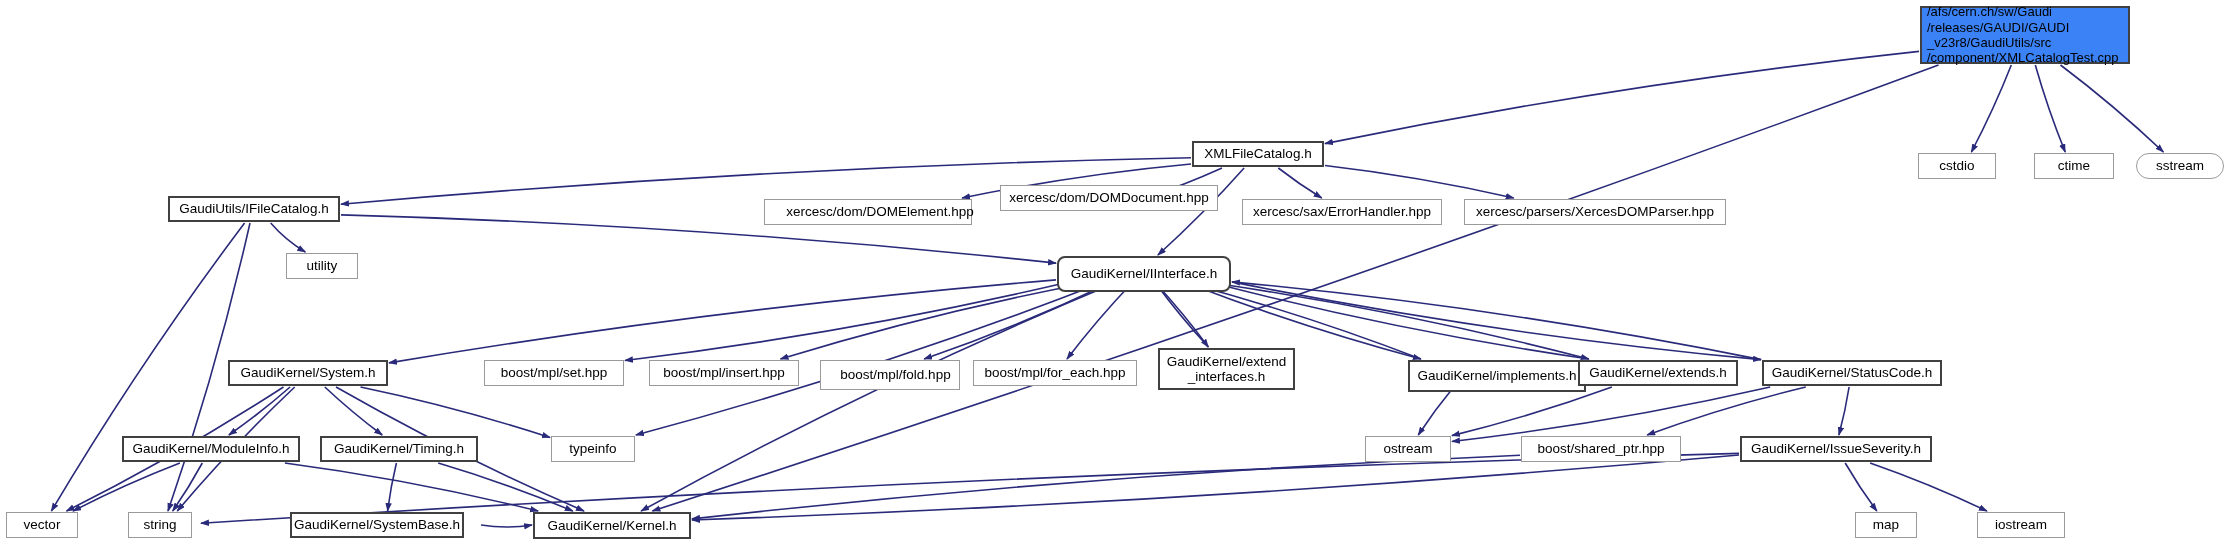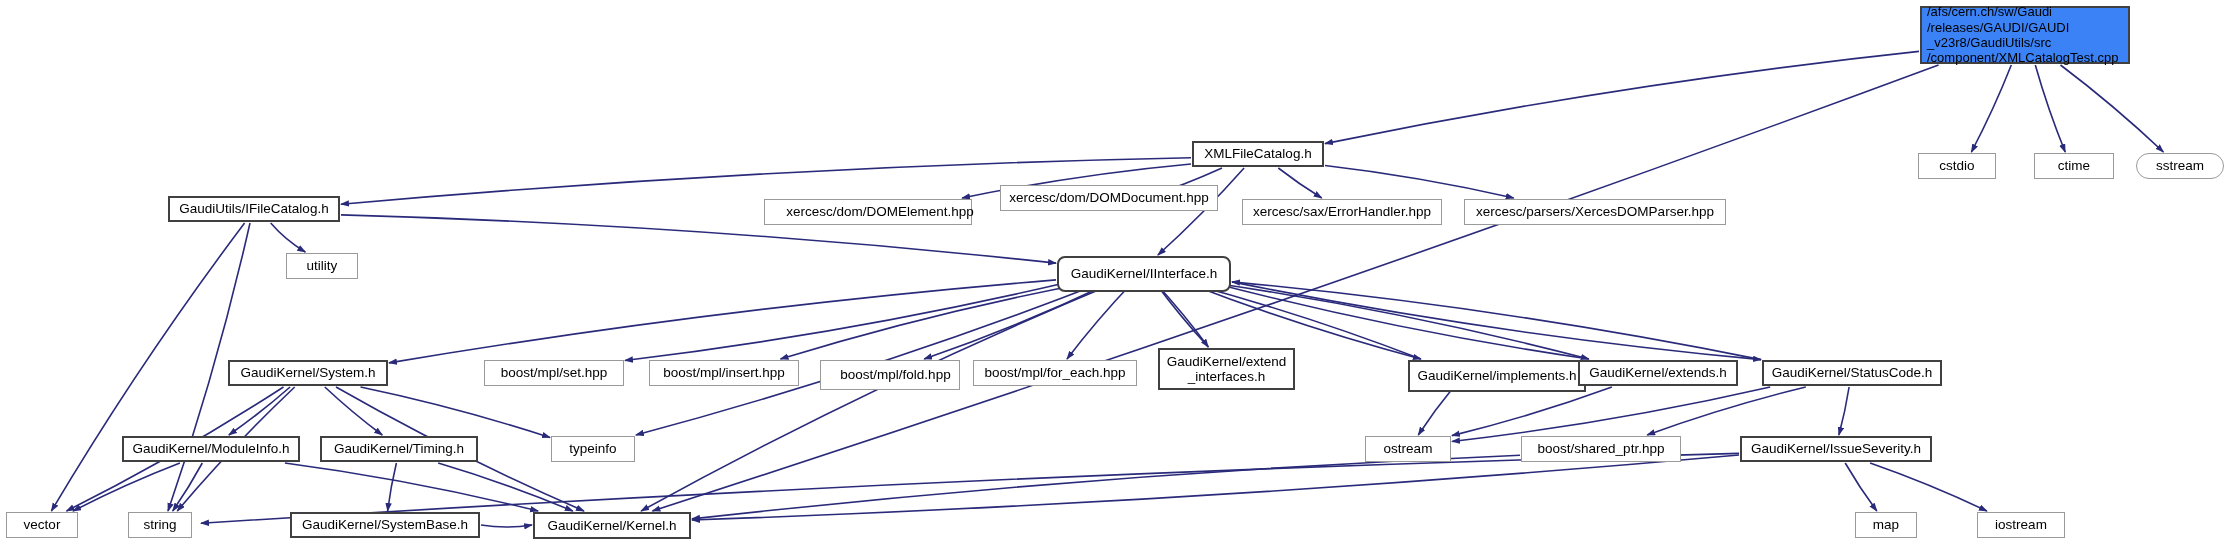--- a/index.html
+++ b/index.html
@@ -144,18 +144,18 @@
       <div class="node strong" style="left: 1578px; top: 360px; width: 160px; height: 26px;">GaudiKernel/extends.h</div>
       <div class="node strong" style="left: 1762px; top: 360px; width: 180px; height: 26px;">GaudiKernel/StatusCode.h</div>
       <div class="node strong" style="left: 122px; top: 436px; width: 178px; height: 26px;">GaudiKernel/ModuleInfo.h</div>
       <div class="node strong" style="left: 320px; top: 436px; width: 158px; height: 26px;">GaudiKernel/Timing.h</div>
       <div class="node" style="left: 551px; top: 436px; width: 84px; height: 26px;">typeinfo</div>
       <div class="node" style="left: 1365px; top: 436px; width: 86px; height: 26px;">ostream</div>
       <div class="node" style="left: 1521px; top: 436px; width: 160px; height: 26px;">boost/shared_ptr.hpp</div>
       <div class="node strong" style="left: 1740px; top: 436px; width: 192px; height: 26px;">GaudiKernel/IssueSeverity.h</div>
       <div class="node" style="left: 6px; top: 512px; width: 72px; height: 26px;">vector</div>
       <div class="node" style="left: 128px; top: 512px; width: 64px; height: 26px;">string</div>
-      <div class="node strong" style="left: 290px; top: 512px; width: 190px; height: 26px; text-align: center;">GaudiKernel/SystemBase.h</div>
+      <div class="node strong" style="left: 290px; top: 512px; width: 174px; height: 26px; text-align: center;">GaudiKernel/SystemBase.h</div>
       <div class="node strong" style="left: 533px; top: 512px; width: 158px; height: 27px;">GaudiKernel/Kernel.h</div>
       <div class="node" style="left: 1855px; top: 512px; width: 62px; height: 26px;">map</div>
       <div class="node" style="left: 1977px; top: 512px; width: 88px; height: 26px;">iostream</div>
     </div>
 </div>
 
 </body></html>

